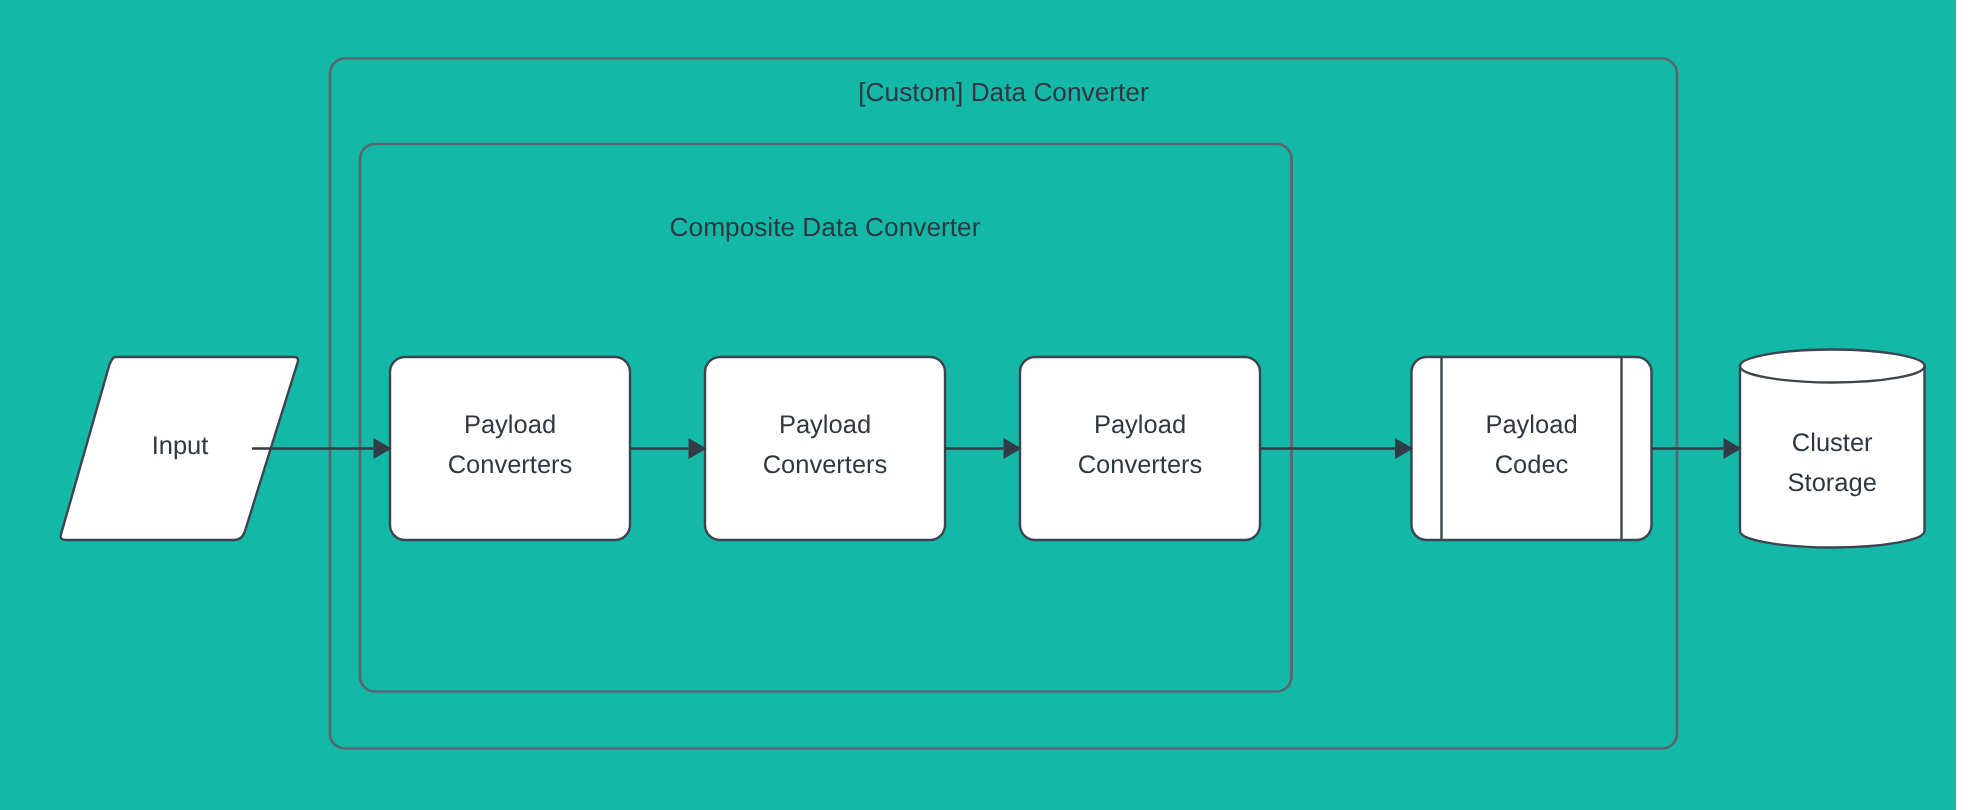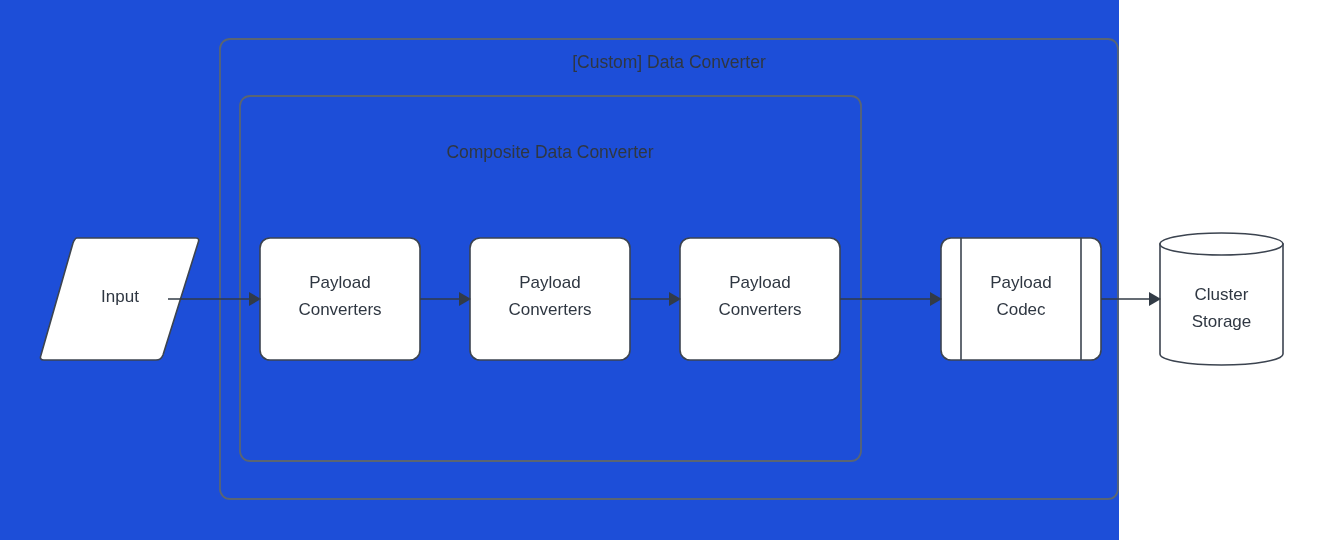--- a/index.html
+++ b/index.html
@@ -9,23 +9,23 @@
     background: #ffffff;
   }
   body {
     font-family: "Liberation Sans", sans-serif;
     width: 1320px;
     height: 540px;
     overflow: hidden;
   }
   #diagram-root {
     position: relative;
-    width: 1119px;
+    width: 1304px;
     height: 540px;
-    background: #1d4ed8;
+    background: #14b8a6;
   }
   svg#diagram-canvas {
     position: absolute;
     top: 0;
     left: 0;
     width: 1320px;
     height: 540px;
     display: block;
   }
   .shape-stroke {

